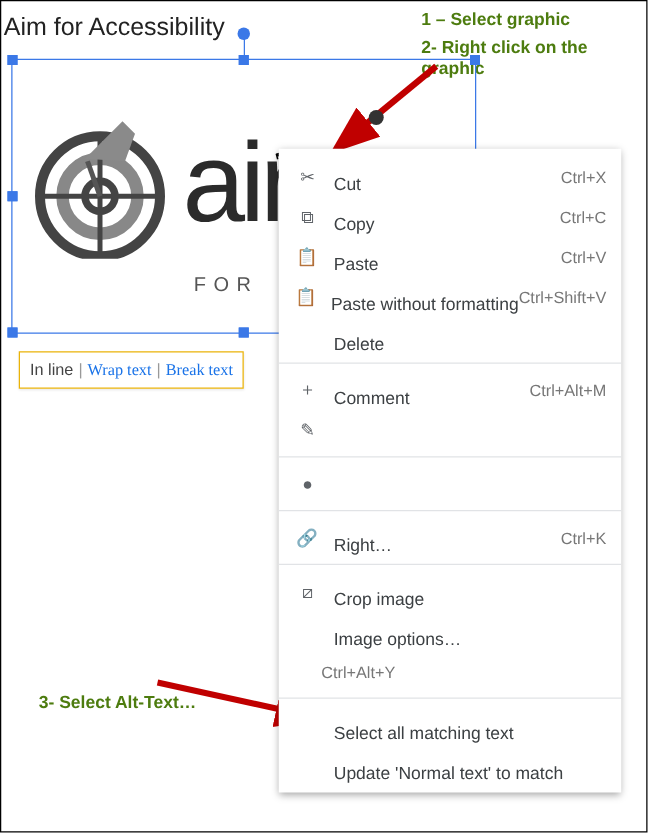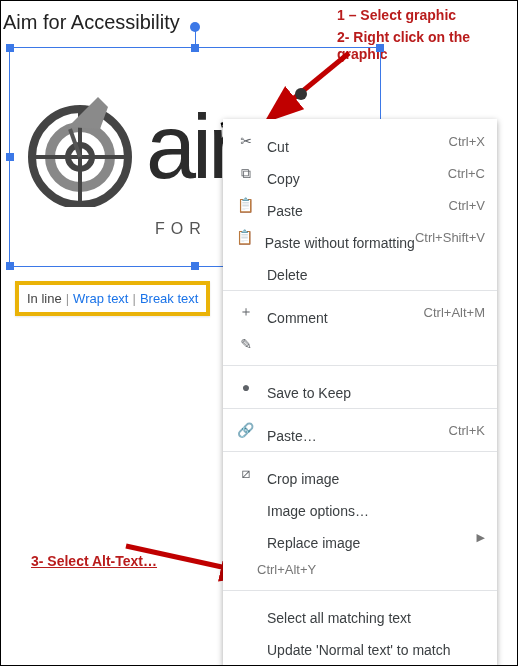--- a/index.html
+++ b/index.html
@@ -7,21 +7,21 @@
     width: 518px;
     height: 666px;
     font-family: Arial, Helvetica, sans-serif;
     background: #fff;
     position: relative;
     border: 1px solid #000;
     overflow: hidden;
   }
   .annotation {
     position: absolute;
-    color: #b91c1c;
+    color: #4d7c0f;
     font-weight: bold;
     font-size: 14px;
     line-height: 1.2;
   }
   .page-title {
     position: absolute;
     left: 2px;
     top: 10px;
     font-size: 20px;
     color: #222;
@@ -67,30 +67,30 @@
     left: 145px; bottom: 28px;
     font-size: 16px; letter-spacing: 6px;
     color:#555;
     text-align:right;
   }
   .dot-accent { position:absolute; left:275px; top:30px; width:12px; height:12px; border-radius:50%; background:#333; }
   
   .wrap-bar {
     position:absolute;
     left: 14px; top: 280px;
-    border: 4px solid #eab308;
+    border: 1px solid #eab308;
     background:#fff;
     padding: 6px 8px;
     font-size: 13px;
     display:flex; gap:4px;
     box-shadow: 0 1px 2px rgba(0,0,0,.1);
   }
   .wrap-bar span.sep { color:#999; }
   .wrap-bar .txt { color:#444; }
-  .wrap-bar .link { color:#1a73e8; cursor:pointer; }
+  .wrap-bar .link { color:#1a73e8; cursor:pointer;font-family:Liberation Serif, serif; }
   
   .ctx {
     position:absolute;
     left: 222px; top: 118px;
     width: 274px;
     background:#fff;
     box-shadow: 0 2px 6px rgba(0,0,0,.35);
     font-size: 14px;
     color:#3c4043;
     padding: 6px 0;
@@ -113,21 +113,21 @@
   }
   
   .arrow { position:absolute; }
   .arrow svg { overflow:visible; }
 </style>
 </head>
 <body>
 
 <div class="annotation" style="left:336px; top:6px;">1 – Select graphic</div>
 <div class="annotation" style="left:336px; top:28px; width:160px;">2- Right click on the graphic</div>
-<div class="annotation" style="left:30px; top:552px;text-decoration:underline;">3- Select Alt-Text…</div>
+<div class="annotation" style="left:30px; top:552px;">3- Select Alt-Text…</div>
 
 <div class="arrow" style="left:278px; top:48px;">
 <svg width="80" height="70">
       <defs>
         <marker id="ah1" markerWidth="10" markerHeight="10" refX="2" refY="3" orient="auto">
           <path d="M0,0 L0,6 L8,3 z" fill="#c00000"></path>
         </marker>
       </defs>
 <line x1="70" y1="4" x2="8" y2="55" stroke="#c00000" stroke-width="5" marker-end="url(#ah1)"></line>
     </svg>
@@ -215,47 +215,41 @@
     <span class="lbl">Comment</span>
     <span class="sc">Ctrl+Alt+M</span>
   </div>
   <div class="mi">
     <span class="icon">✎</span>
     <span class="sc"></span>
   </div>
   <div class="divider"></div>
   <div class="mi">
     <span class="icon">●</span>
-    <span class="lbl">Save to Keep</span>
     <span class="sc"></span>
   </div>
   <div class="divider"></div>
   <div class="mi">
     <span class="icon">🔗</span>
-    <span class="lbl">Paste…</span>
+    <span class="lbl">Right…</span>
     <span class="sc">Ctrl+K</span>
   </div>
   <div class="divider"></div>
   <div class="mi">
     <span class="icon">⧄</span>
     <span class="lbl">Crop image</span>
     <span class="sc"></span>
   </div>
   <div class="mi">
     <span class="icon"></span>
     <span class="lbl">Image options…</span>
     <span class="sc"></span>
   </div>
   <div class="mi">
     <span class="icon"></span>
-    <span class="lbl">Replace image</span>
-    <span class="sub-arrow">▶</span>
-  </div>
-  <div class="mi">
-    <span class="icon"></span>
     <span class="sc">Ctrl+Alt+Y</span>
   </div>
   <div class="divider"></div>
   <div class="mi">
     <span class="icon"></span>
     <span class="lbl">Select all matching text</span>
     <span class="sc"></span>
   </div>
   <div class="mi">
     <span class="icon"></span>

